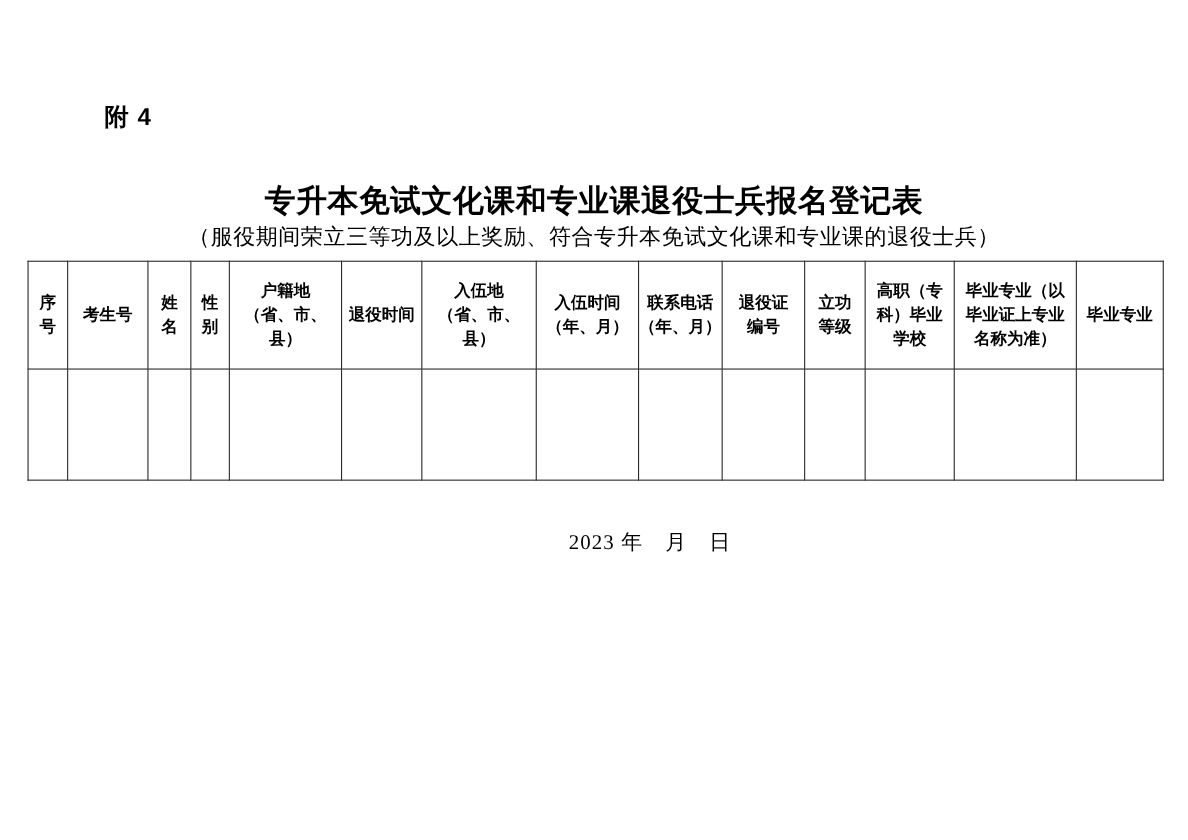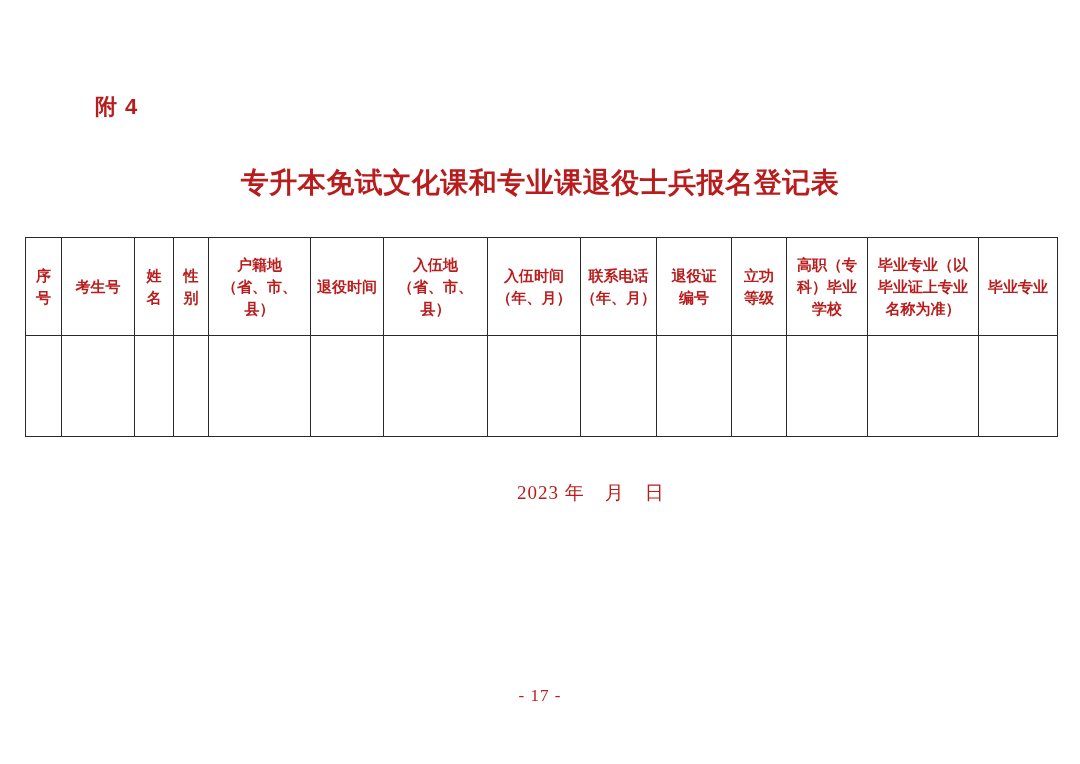--- a/index.html
+++ b/index.html
@@ -1,21 +1,21 @@
 <!DOCTYPE html>
 <html><head>
 <meta charset="utf-8">
 <style>
   * { margin:0; padding:0; box-sizing:border-box; }
   html,body { background:#ffffff; }
   .page {
     position:relative;
     width:1080px; height:764px;
     background:#ffffff;
-    color:#b91c1c;
+    color:#000000;
     font-family:"Liberation Serif", serif;
     overflow:hidden;
   }
   .attachment-label {
     position:absolute; left:95px; top:92px;
     font-family:"Liberation Sans", sans-serif;
     font-weight:700; font-size:22px; letter-spacing:1px;
   }
   .doc-title {
     position:absolute; left:0; right:0; top:151px;
@@ -61,20 +61,21 @@
 </style>
 </head>
 <body>
 
 <div class="page">
 
   <div class="attachment-label">附 4</div>
 
   <div class="doc-title">专升本免试文化课和专业课退役士兵报名登记表</div>
 
+  <div class="doc-subtitle">（服役期间荣立三等功及以上奖励、符合专升本免试文化课和专业课的退役士兵）</div>
 
   <table class="reg-table">
     <colgroup>
       <col style="width:36px">
       <col style="width:73px">
       <col style="width:39px">
       <col style="width:35px">
       <col style="width:102px">
       <col style="width:73px">
       <col style="width:104px">
@@ -133,15 +134,14 @@
         <td></td>
         <td></td>
         <td></td>
       </tr>
     </tbody>
   </table>
 
 
   <div class="footer-date">2023 年　月　日</div>
 
-  <div class="page-number">- 17 -</div>
 
 </div>
 
 </body></html>

